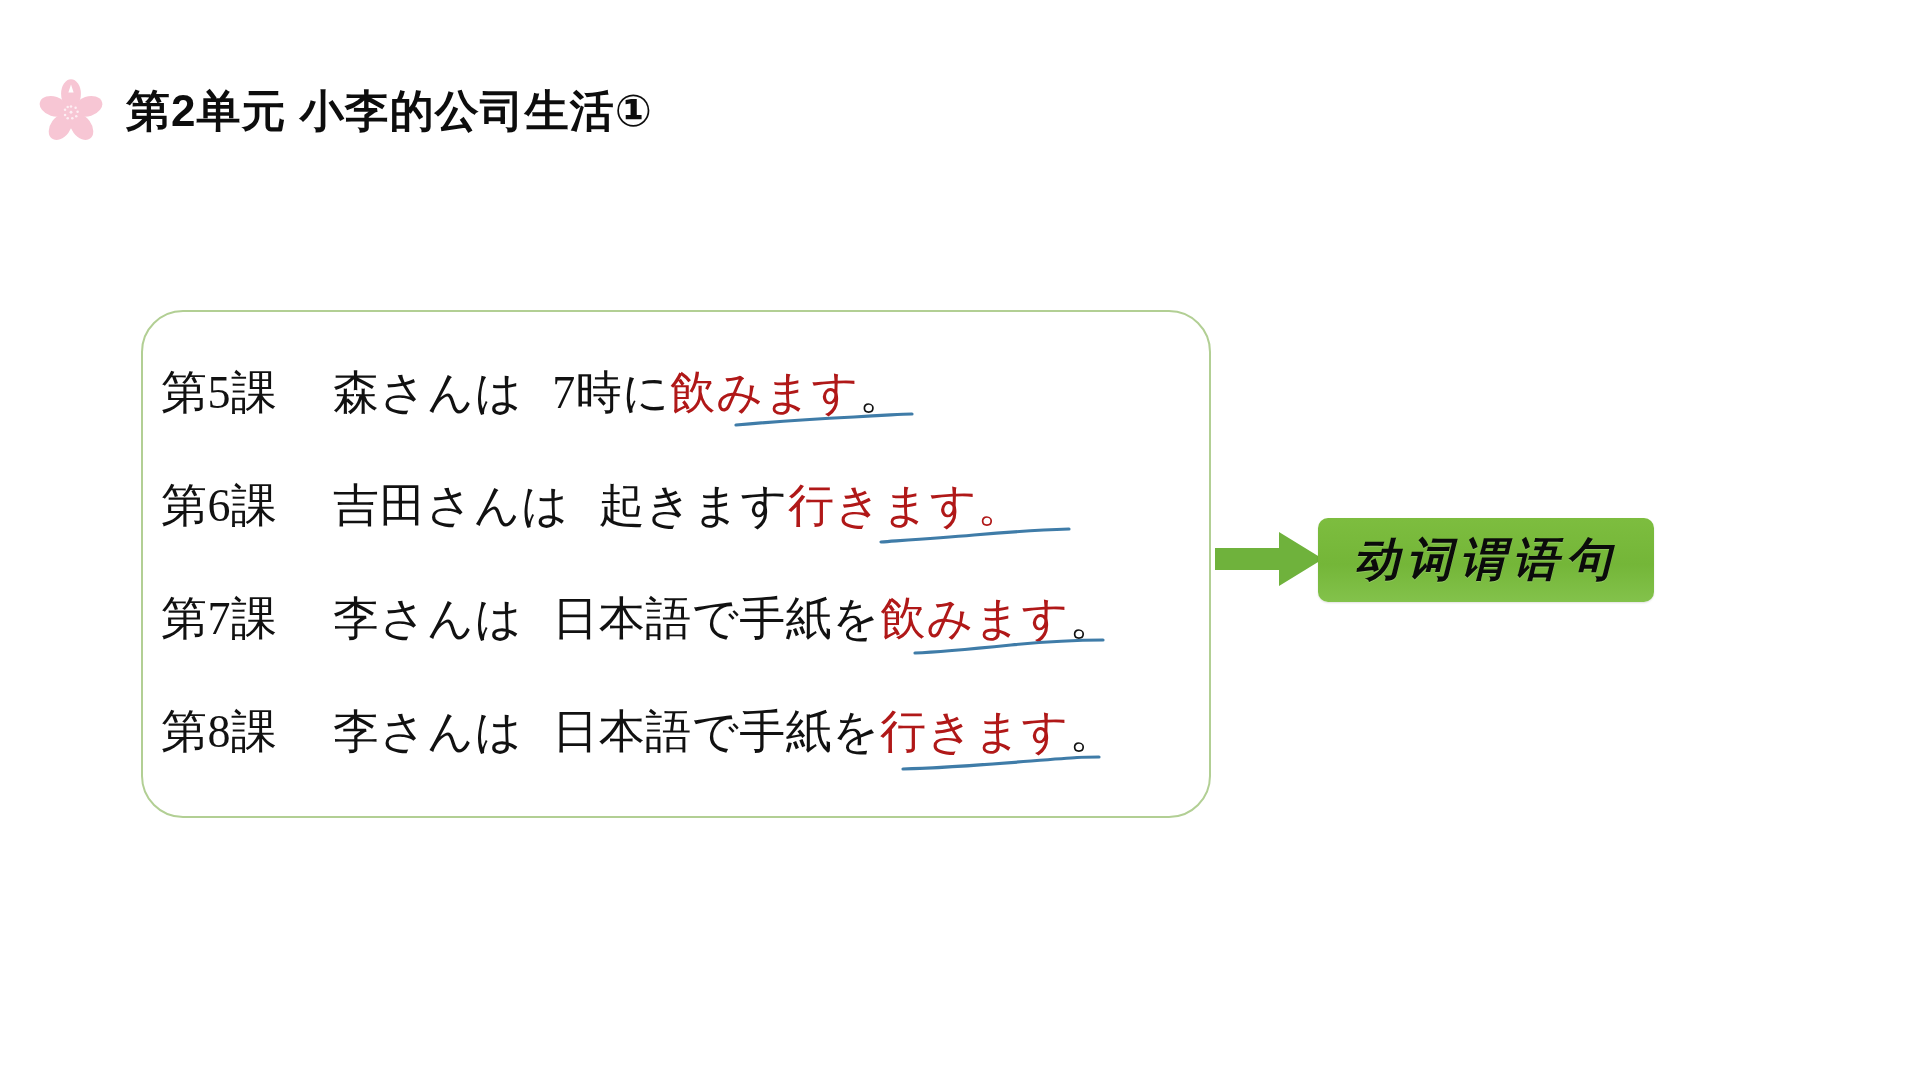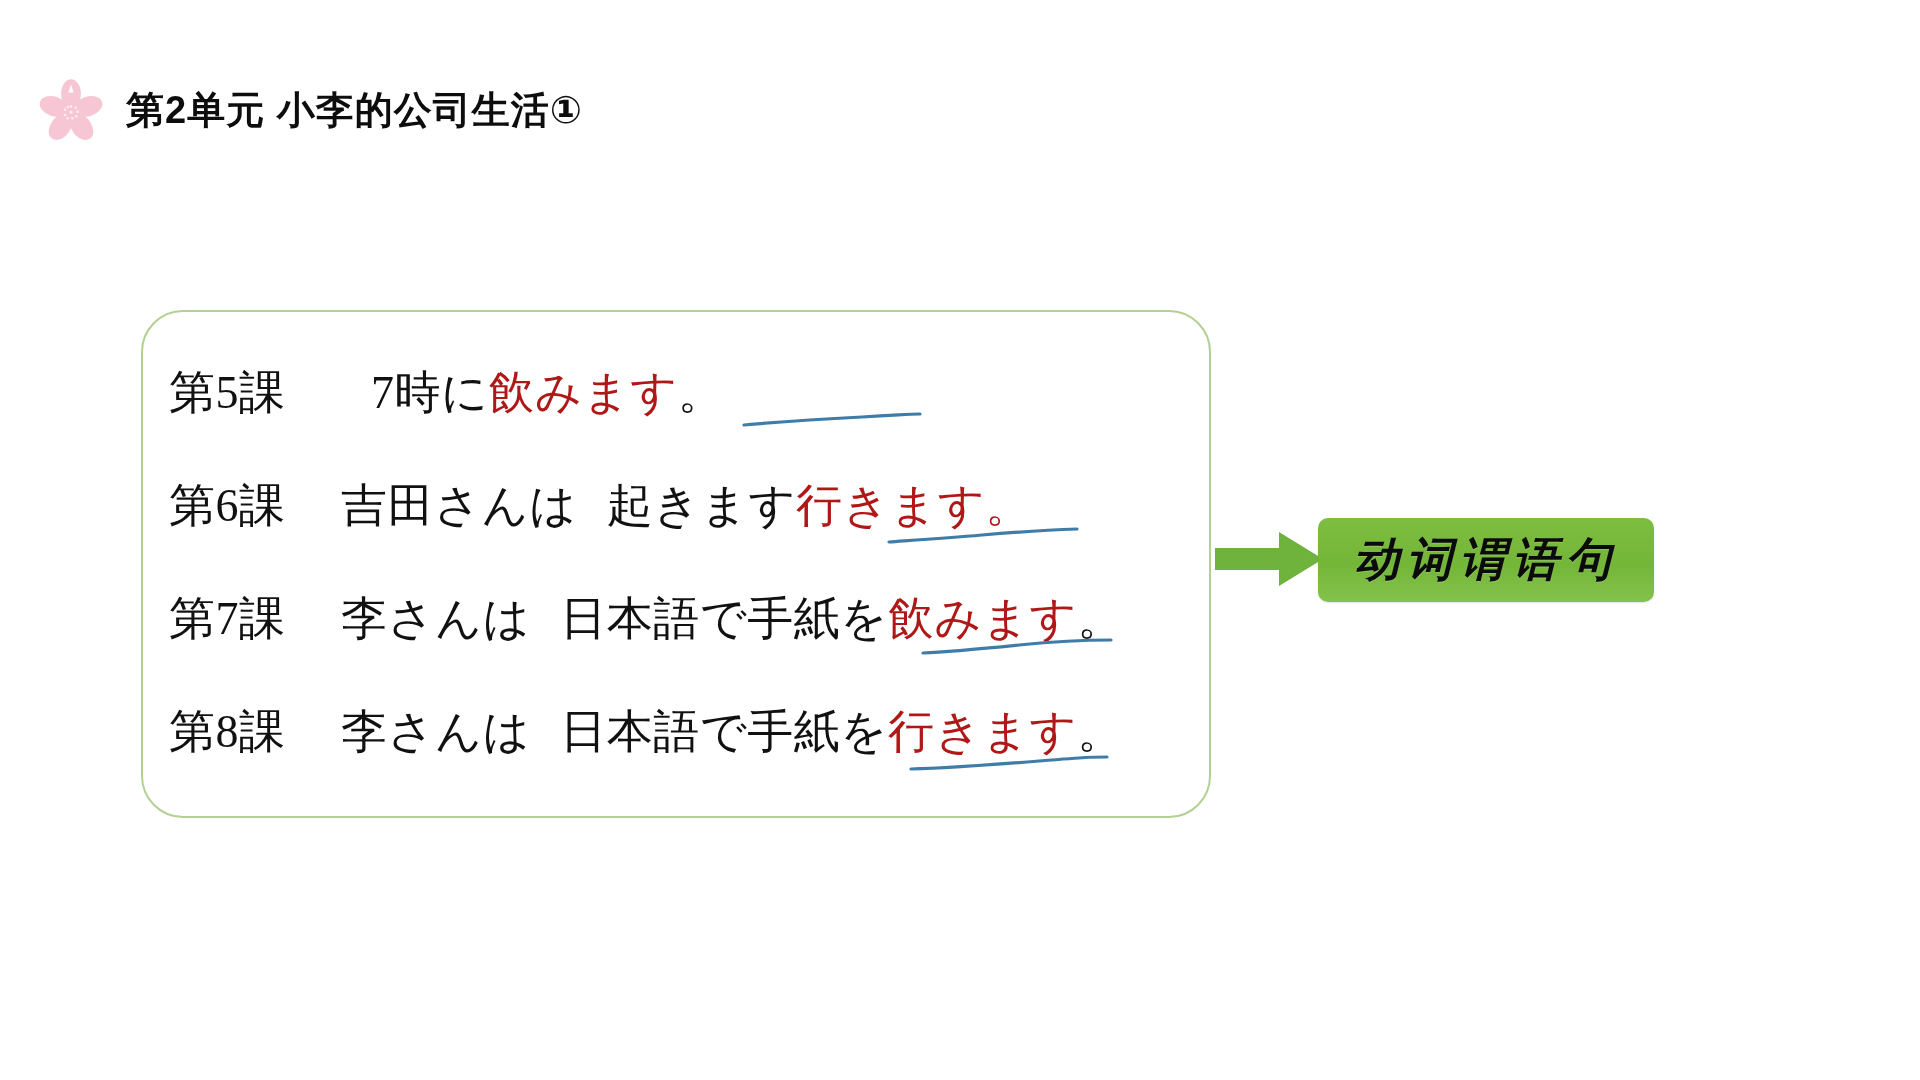--- a/index.html
+++ b/index.html
@@ -26,42 +26,42 @@
   }
   #sakura-icon {
     width: 66px;
     height: 66px;
     flex: 0 0 auto;
     display: block;
   }
   #page-title {
     font-family: "Liberation Sans", "DejaVu Sans", sans-serif;
     font-weight: 700;
-    font-size: 38px;
+    font-size: 44px;
     line-height: 1.1;
     color: #0d0d0d;
     letter-spacing: 1px;
     white-space: nowrap;
   }
 
   
   #sentence-panel {
     position: absolute;
     left: 141px;
     top: 310px;
     width: 1070px;
     height: 508px;
     box-sizing: border-box;
     border: 2px solid #b2cf94;
     border-radius: 42px;
     background: #ffffff;
   }
   #sentence-list {
     position: absolute;
-    left: 26px;
+    left: 18px;
     top: 24px;
     right: 10px;
     display: flex;
     flex-direction: column;
     gap: 0px;
   }
   .sentence-row {
     position: relative;
     height: 113px;
     display: flex;
@@ -164,20 +164,21 @@
   </span>
   <div id="page-title">第2单元 小李的公司生活①</div>
 </div>
 
 <div id="sentence-panel">
   <div id="sentence-list">
 
     <div class="sentence-row">
       <span class="lesson-label">第5課</span>
       <span class="gap-wide"></span>
+      <span>森さんは</span>
       <span class="gap-mid"></span>
       <span>7時に</span>
       <span class="verb-red">飲みます</span>
       <span class="period-black">。</span>
       <span class="underline-wrap" style="left:573px; top:76px;">
         <svg width="180" height="16" viewBox="0 0 180 16">
           <path d="M2 13 C 35 10, 80 7, 120 5 S 165 2, 178 2" fill="none" stroke="#3f7ca8" stroke-width="3.2" stroke-linecap="round"></path>
         </svg>
       </span>
     </div>

